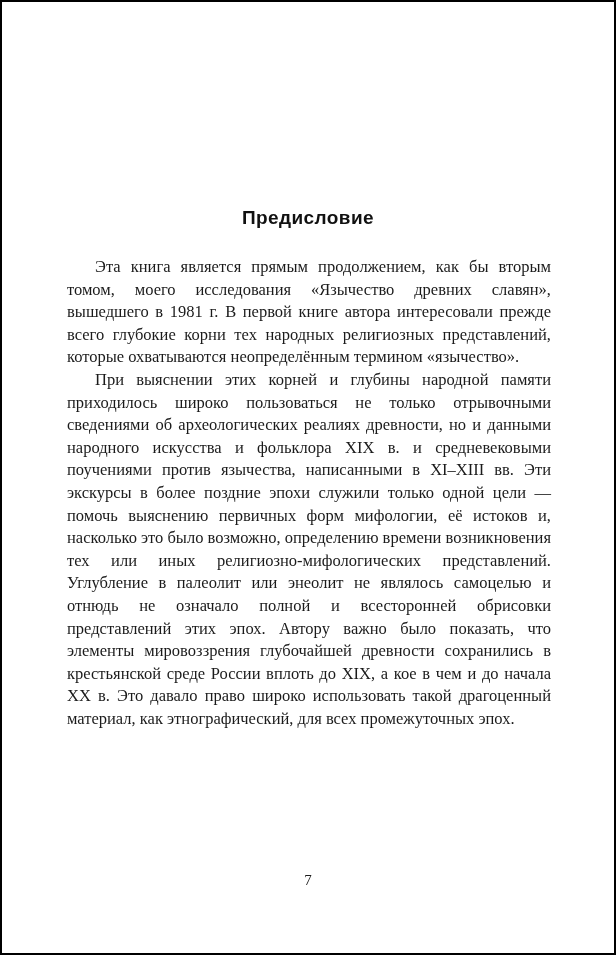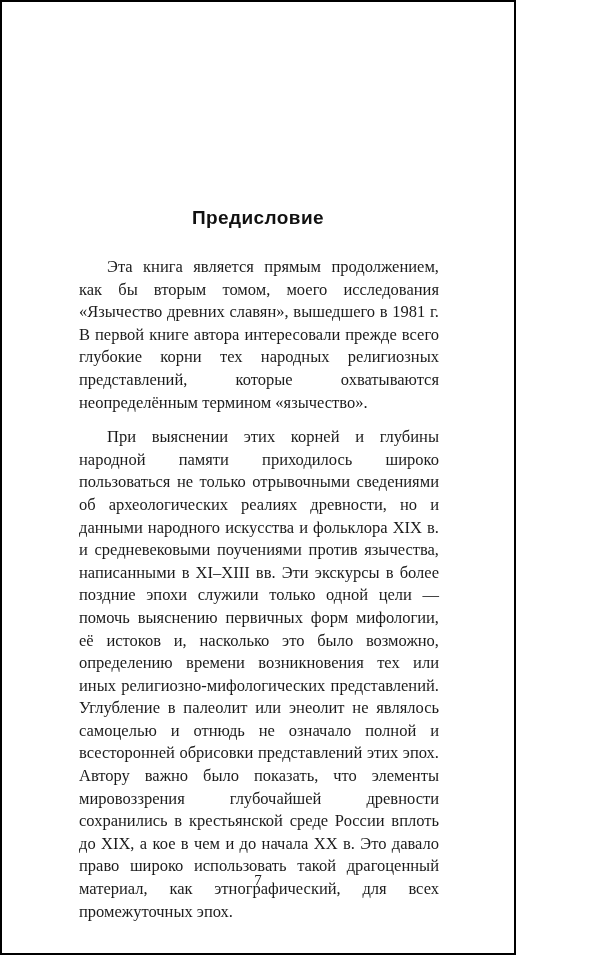--- a/index.html
+++ b/index.html
@@ -2,21 +2,21 @@
 <html lang="ru"><head>
 <meta charset="utf-8">
 <style>
   html, body {
     margin: 0;
     padding: 0;
     background: #ffffff;
   }
   .book-page {
     position: relative;
-    width: 516px;
+    width: 616px;
     height: 955px;
     box-sizing: border-box;
     border: 2px solid #000000;
     background: #ffffff;
     overflow: hidden;
     font-family: "Liberation Serif", serif;
     color: #1b1b1b;
   }
   .chapter-title {
     margin: 0;
@@ -30,21 +30,21 @@
   }
   .body-text {
     margin: 27px 63px 0 65px;
     font-size: 16.5px;
     line-height: 22.6px;
     text-align: justify;
     hyphens: auto;
     -webkit-hyphens: auto;
   }
   .body-text p {
-    margin: 12px;
+    margin: 0;
     text-indent: 28px;
   }
   .page-number {
     position: absolute;
     left: 0;
     right: 0;
     bottom: 64px;
     text-align: center;
     font-size: 15px;
     color: #1b1b1b;

